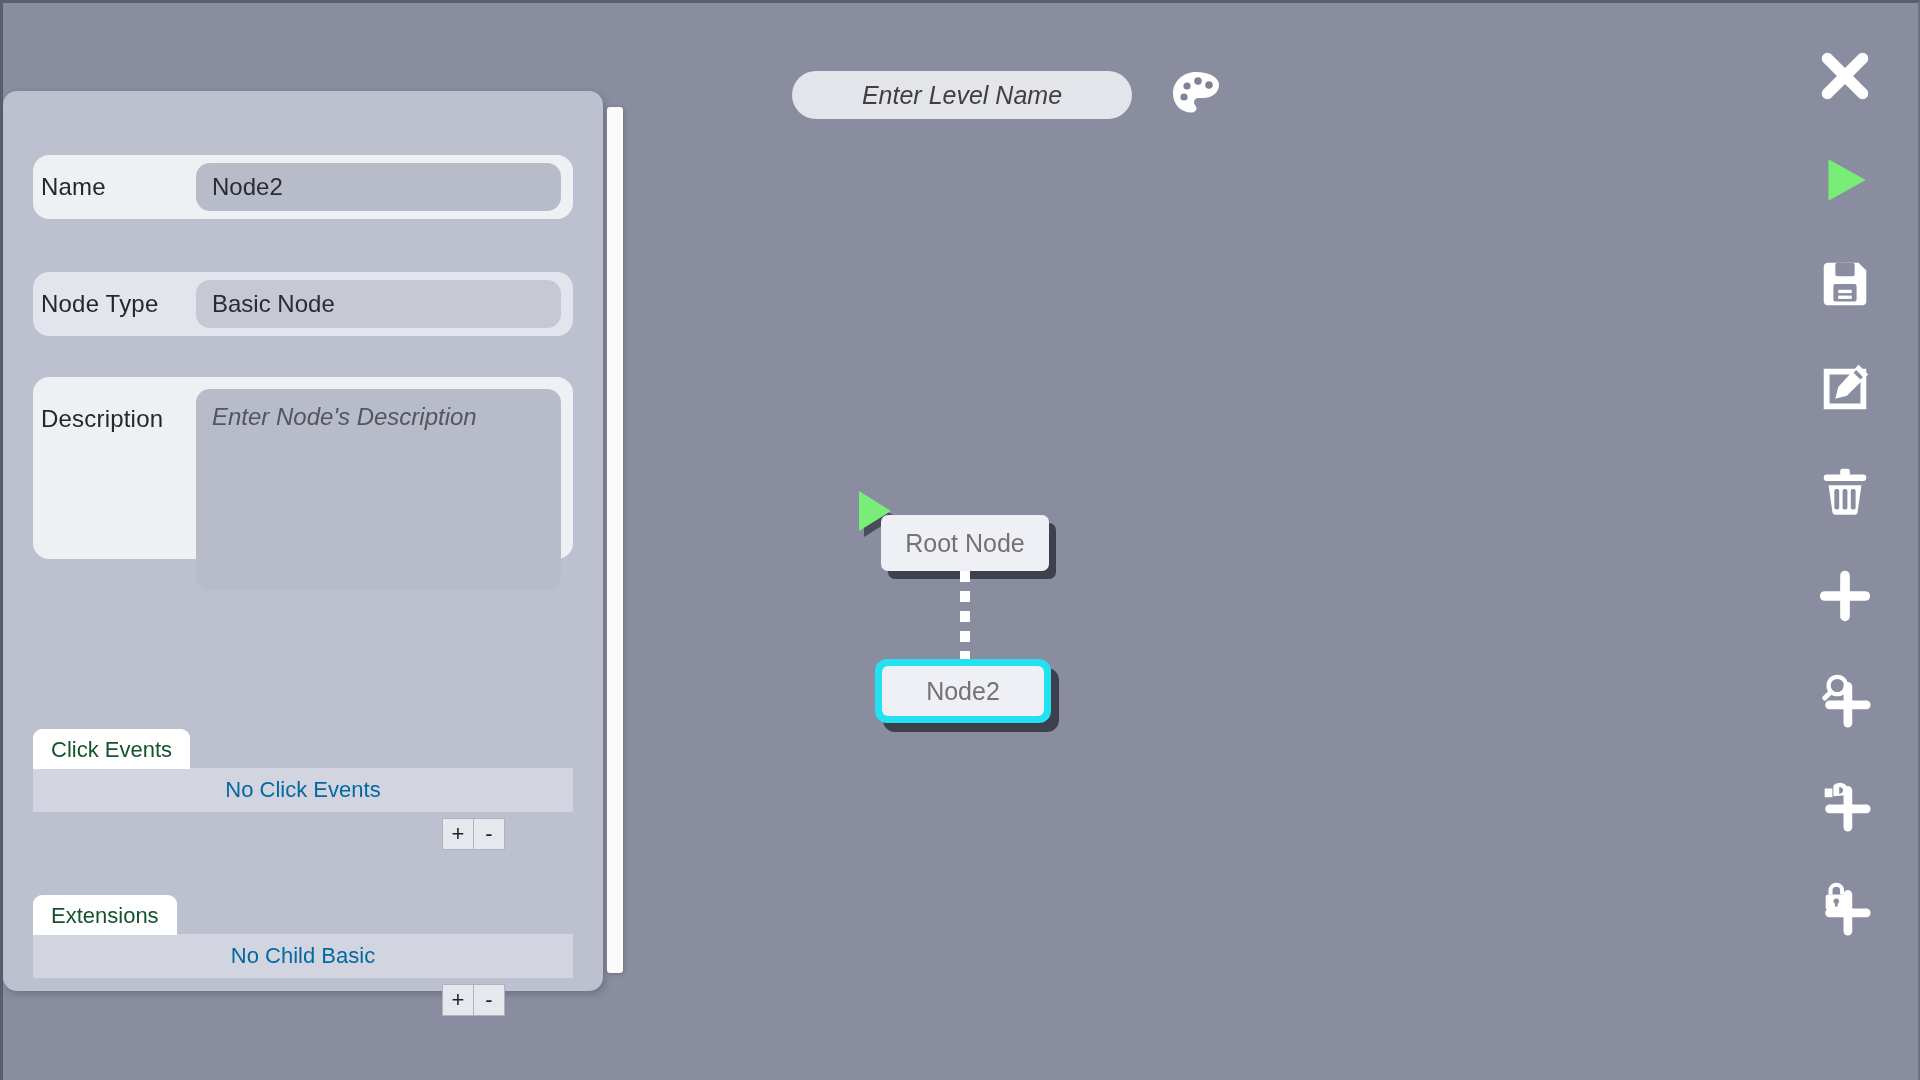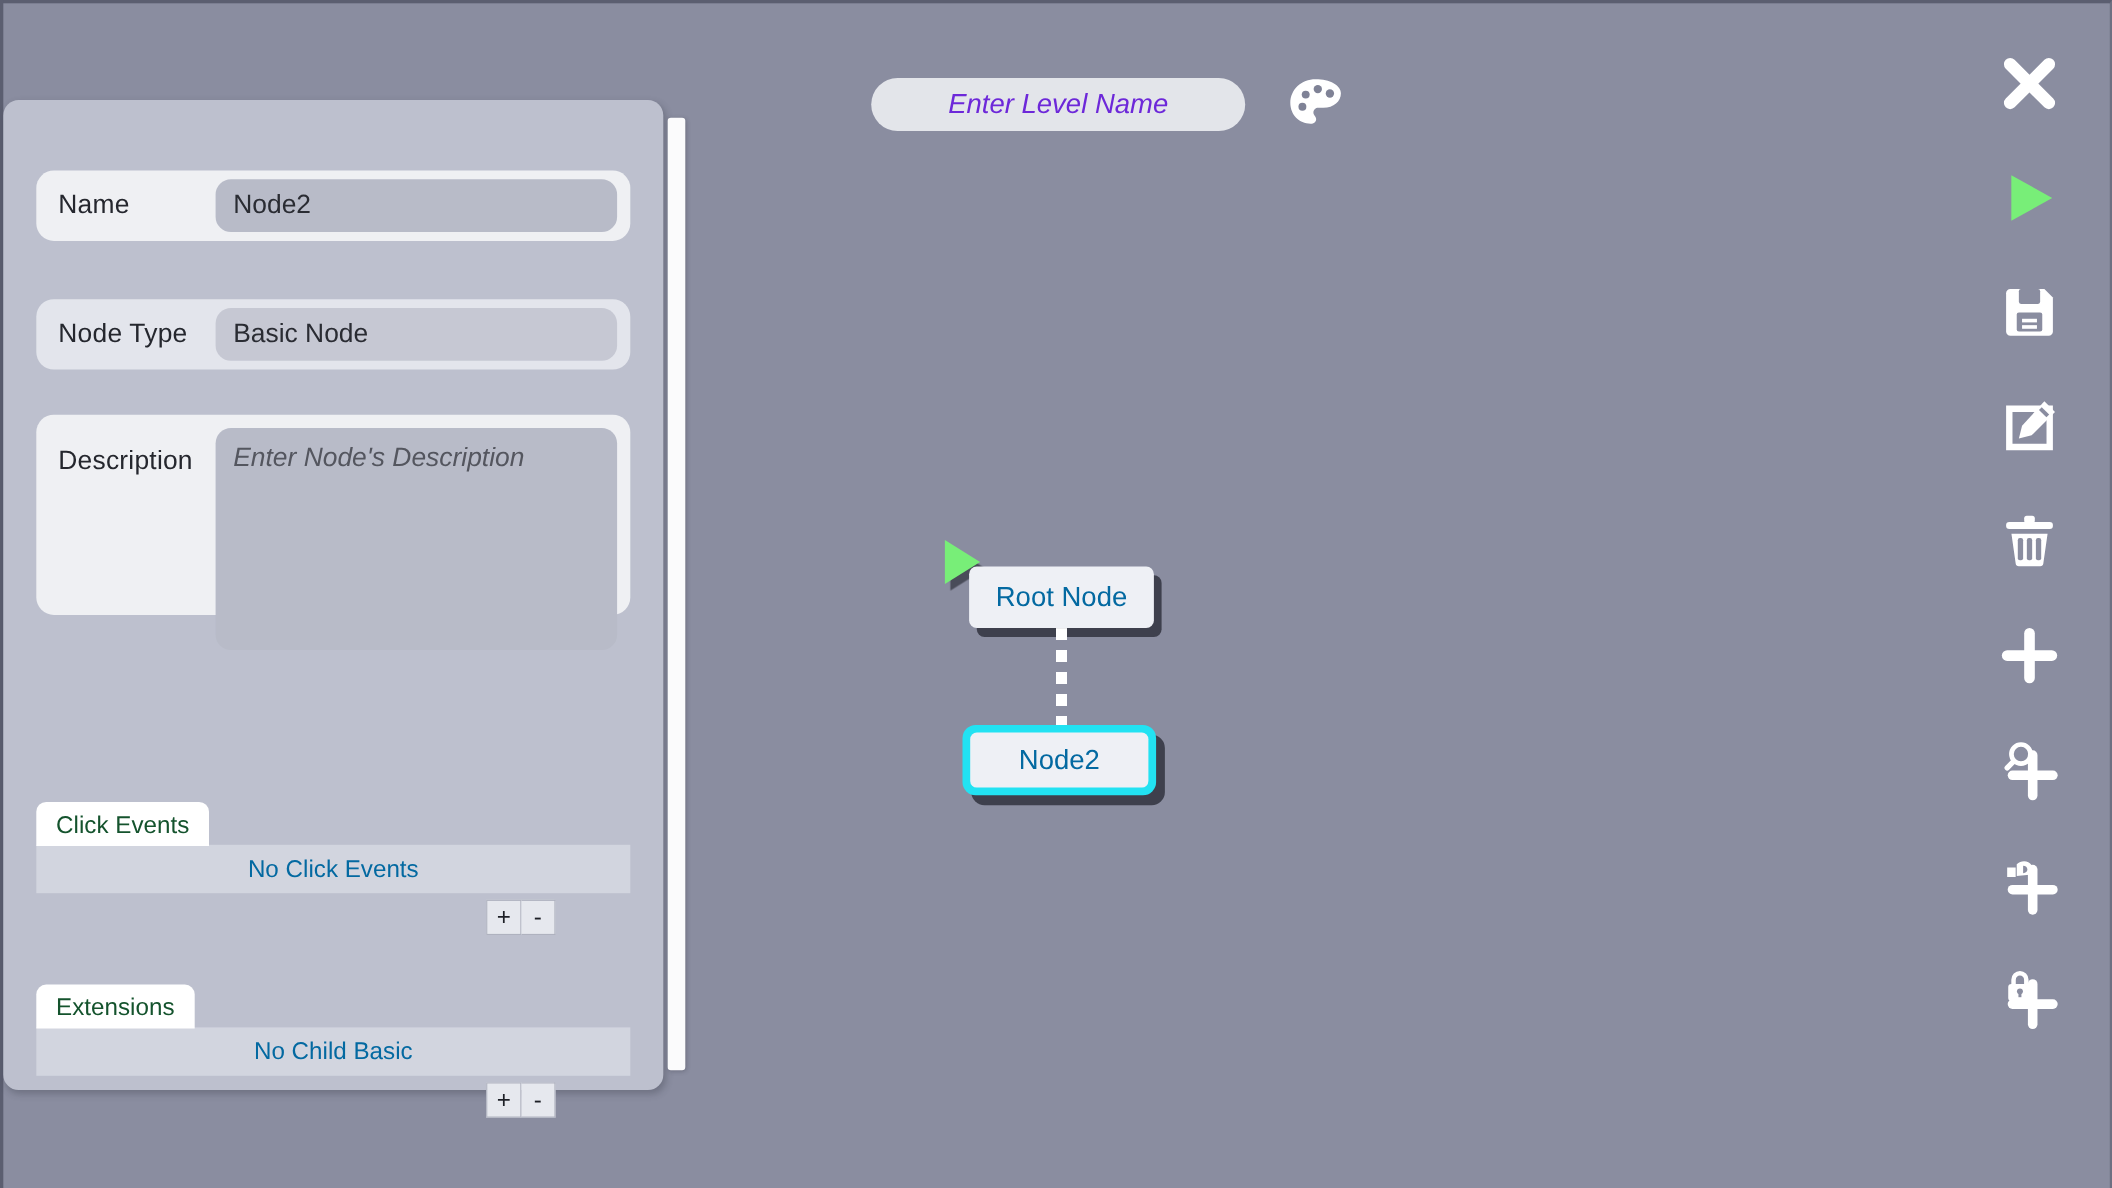--- a/index.html
+++ b/index.html
@@ -40,21 +40,21 @@
     border-radius: 16px;
     display: flex;
     align-items: center;
     box-sizing: border-box;
   }
   .field-row.light { background: #EFF0F3; }
   .field-row.tint  { background: #E3E5EC; }
   .field-label {
     width: 163px;
     flex: none;
-    padding-left: 20px;
+    padding-left: 8px;
     box-sizing: border-box;
     font-size: 24px;
     color: #25272e;
     letter-spacing: .2px;
   }
   .field-value {
     flex: 1;
     margin: 10px 12px 10px 0;
     border-radius: 14px;
     font-size: 24px;
@@ -150,21 +150,21 @@
   #level-name-input {
     position: absolute;
     left: 789px; top: 68px;
     width: 340px; height: 48px;
     background: #E3E5EA;
     border-radius: 24px;
     display: flex;
     align-items: center;
     justify-content: center;
   }
-  #level-name-input .placeholder { font-size: 25px; color: #6d28d9; }
+  #level-name-input .placeholder { font-size: 25px; color: #404040; }
 
   #palette-button {
     position: absolute;
     left: 1163px; top: 62px;
     width: 60px; height: 60px;
   }
 
   
   #toolbar {
     position: absolute;
@@ -183,21 +183,21 @@
   }
 
   
   #canvas { position: absolute; inset: 0; pointer-events: none; }
   .node {
     position: absolute;
     display: flex;
     align-items: center;
     justify-content: center;
     font-size: 25px;
-    color: #0369a1;
+    color: #737373;
     background: #EEF0F5;
     border-radius: 7px;
     box-shadow: 7px 8px 0 rgba(45,48,58,.82);
   }
   #node-root {
     left: 878px; top: 512px;
     width: 168px; height: 56px;
   }
   #node-2-wrap {
     position: absolute;

